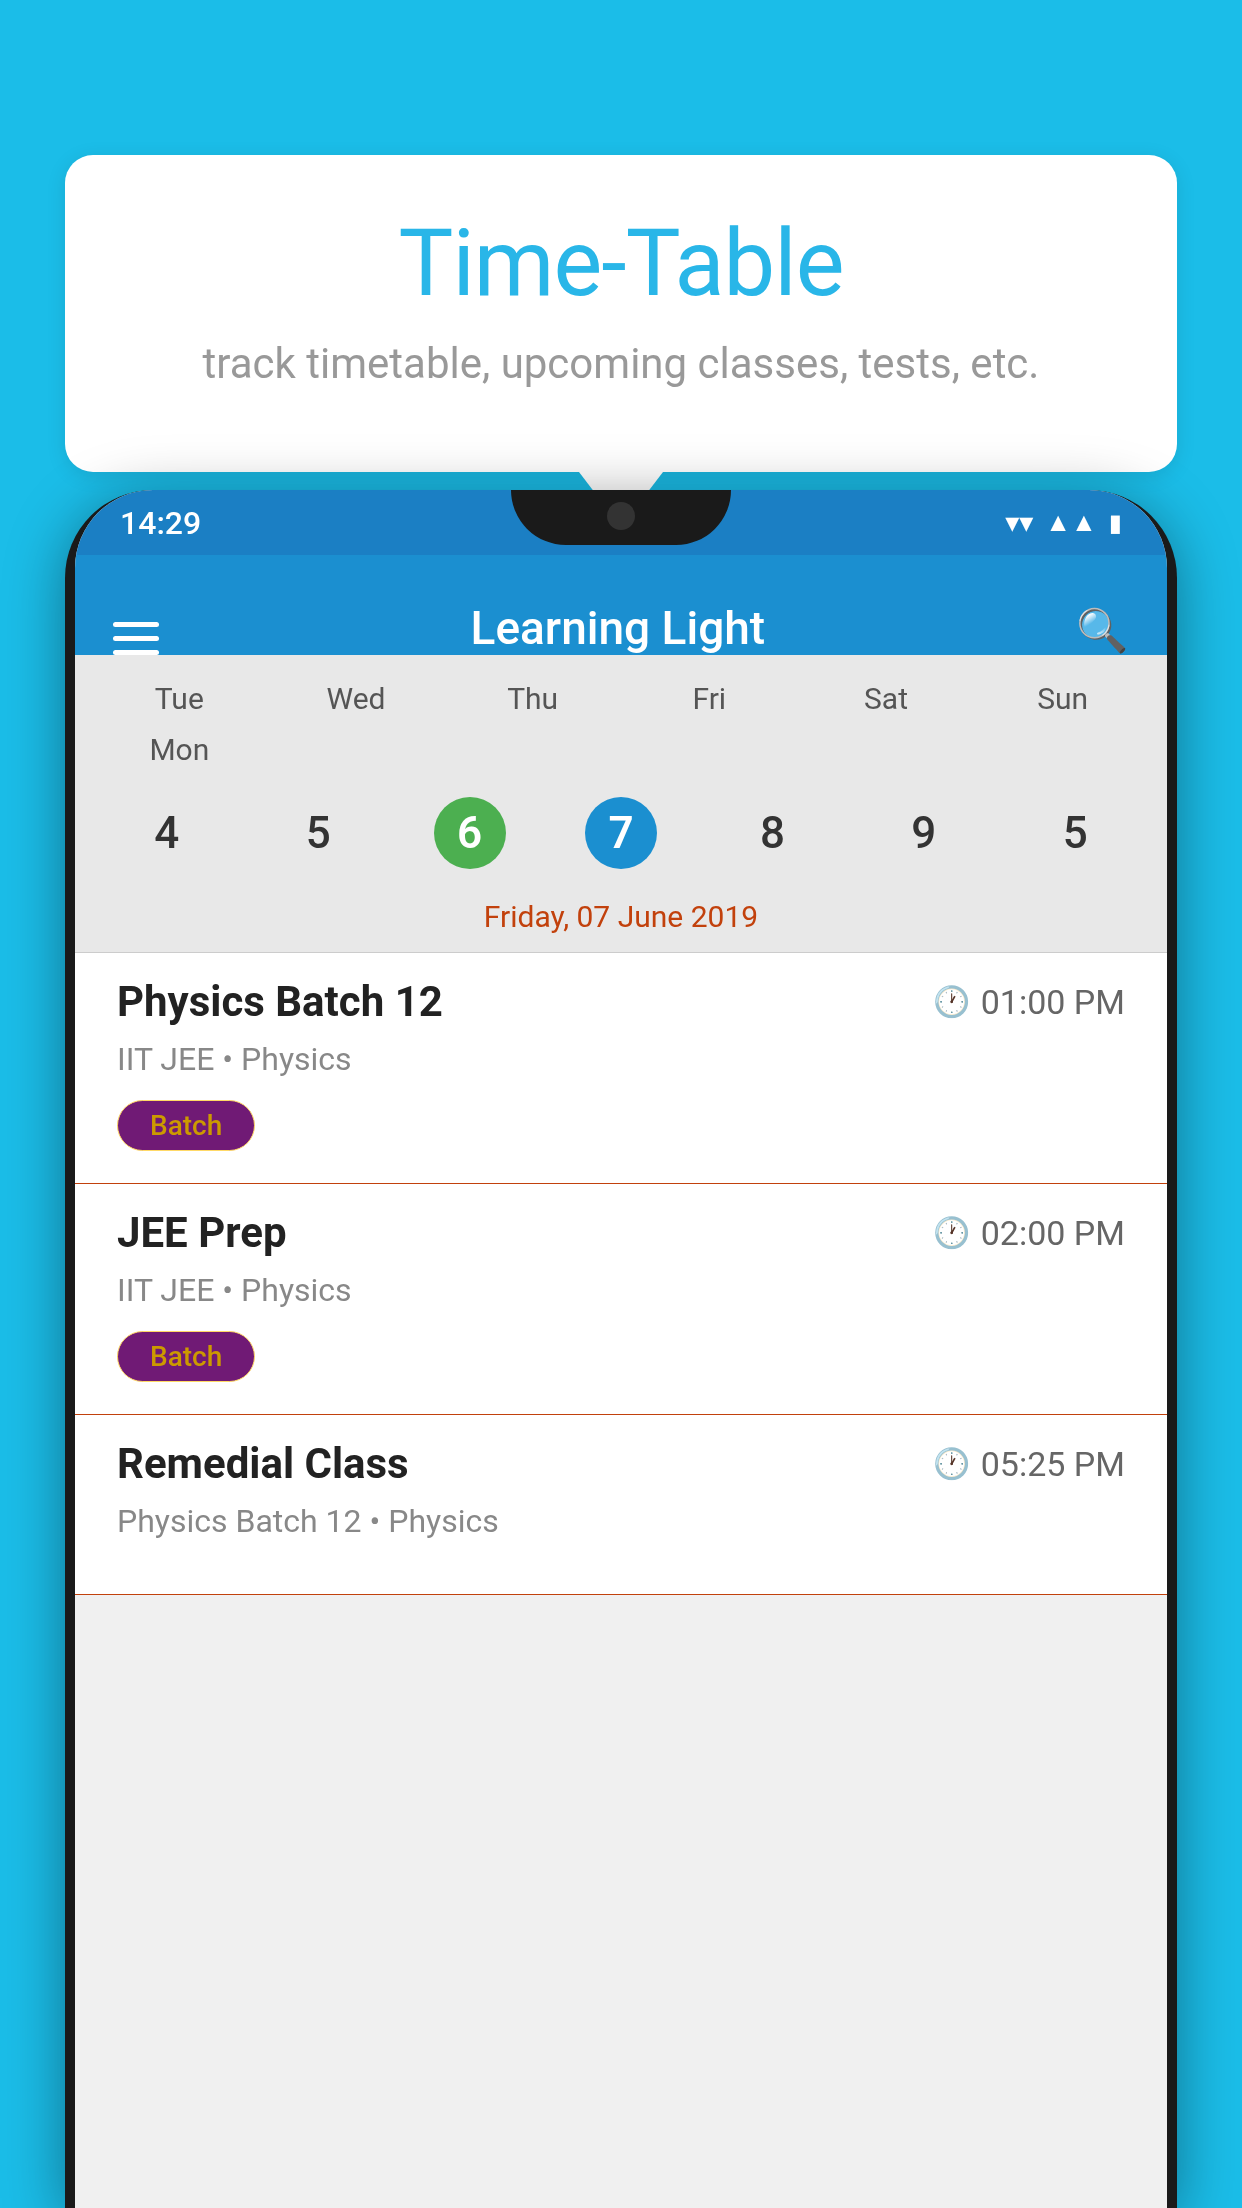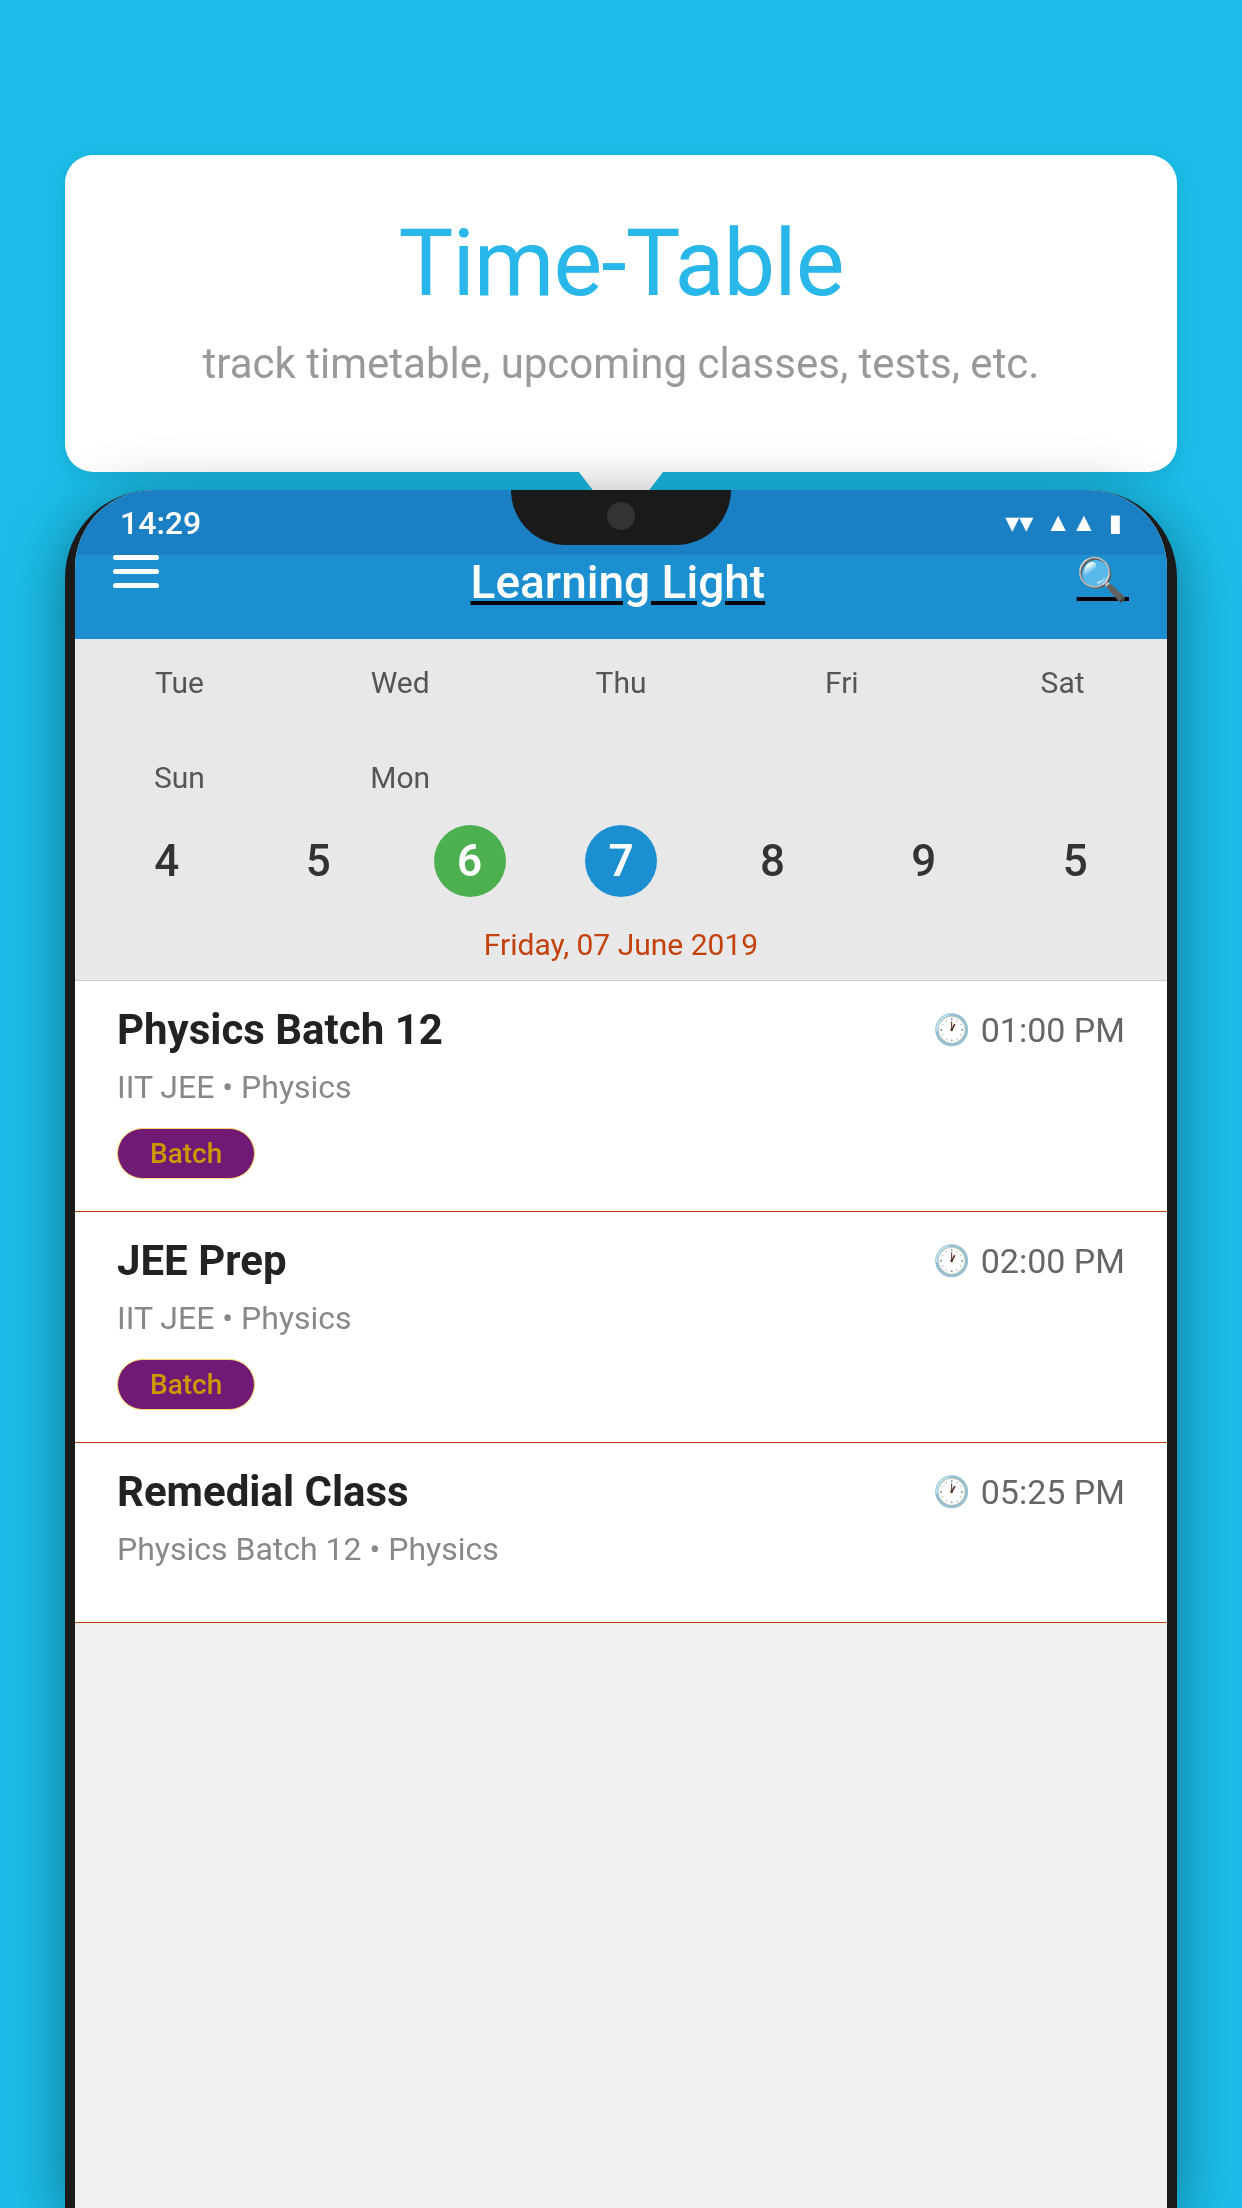--- a/index.html
+++ b/index.html
@@ -125,26 +125,25 @@
     }
 
     .battery-icon {
       color: white;
       font-size: 24px;
     }
 
     
     .app-bar {
       background: #1B8FD0;
-      height: 84px;
-      display: flex;
-      align-items: flex-start;
+      height: 100px;
+      display: flex;
+      align-items: flex-end;
       padding: 0 38px;
       justify-content: space-between;
-      text-decoration: underline;
     }
 
     .hamburger-lines {
       display: flex;
       flex-direction: column;
       gap: 9px;
     }
 
     .hamburger-line {
       width: 46px;
@@ -166,23 +165,22 @@
     }
 
     
     .calendar-header {
       background: #e8e8e8;
       padding: 18px 0 0;
     }
 
     .day-labels {
       display: grid;
-      grid-template-columns: repeat(5, 1fr);
+      grid-template-columns: repeat(6, 1fr);
       padding: 0 16px;
-      gap: 44px;
     }
 
     .day-label {
       text-align: center;
       font-size: 30px;
       color: #555;
       font-weight: 400;
       padding: 8px 0;
     }
 

